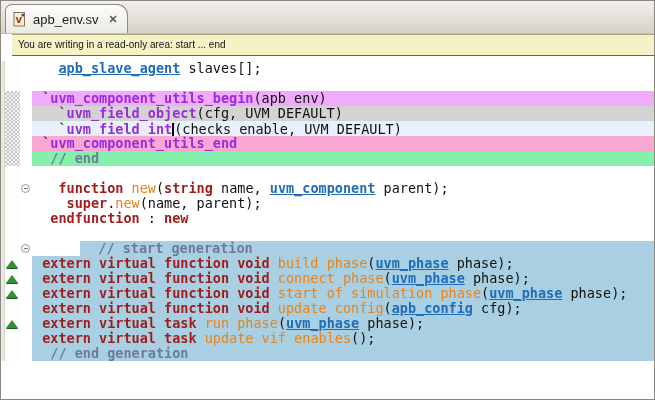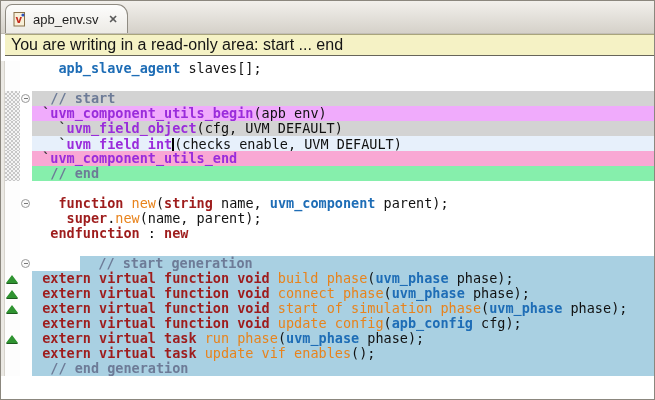--- a/index.html
+++ b/index.html
@@ -17,23 +17,23 @@
     margin-left:4px; height:29px; display:flex; align-items:center;
     padding:0 9px 0 6px; gap:6px;
     background:linear-gradient(#fdfdfc,#eceae5);
     border:1px solid #8f8b82; border-bottom:none;
     border-radius:7px 11px 0 0;
     font-size:13px; color:#1d1d1d;
   }
   .tab-close { font-size:11px; font-weight:bold; color:#5b5b5b; margin-left:4px; cursor:pointer; }
   
   .banner {
-    margin-left:4px; height:22px; background:var(--banner-bg);
+    margin-left:11px; height:22px; background:var(--banner-bg);
     border-top:1px solid #a9a57c; border-bottom:1px solid #67655a;
-    font-size:16px; line-height:20px; color:#151515; padding-left:6px;
+    font-size:10px; line-height:20px; color:#151515; padding-left:6px;
   }
   
   .editor { padding-top:5px; background:#ffffff; }
   .row { display:flex; height:15px; font:13.5px/15px "DejaVu Sans Mono", monospace; white-space:pre; }
   .cell-edge  { width:4px; background:#ebe9e4; border-right:1px solid #d7d4cd; }
   .cell-ruler { width:15px; position:relative; background:#fdfdfd; }
   .cell-ruler.hatch {
     background:conic-gradient(#c7c7c7 25%, #f4f4f4 0 50%, #c7c7c7 0 75%, #f4f4f4 0);
     background-size:4px 4px;
   }
@@ -46,21 +46,21 @@
     filter:drop-shadow(0 1px 0 #1d5a1f);
   }
   .fold-icon {
     position:absolute; left:1px; top:3px; width:9px; height:9px;
     border:1px solid #9a9a9a; border-radius:50%; background:#fafafa; cursor:pointer;
   }
   .fold-icon::after {
     content:""; position:absolute; left:1.5px; top:3px; width:4.5px; height:1px; background:#787878;
   }
   .tok-keyword  { color:var(--kw); font-weight:bold; }
-  .tok-type     { color:var(--ty); font-weight:bold; }
+  .tok-type     { color:var(--ty); font-weight:bold;text-decoration:underline; }
   .tok-macro    { color:var(--mc); font-weight:bold; }
   .tok-comment  { color:var(--cm); font-weight:bold; }
   .tok-backtick { color:var(--bt); font-weight:bold; }
   .tok-function { color:var(--fn); }
   .tok-plain    { color:var(--plain); }
   .caret {
     display:inline-block; width:0; height:12.5px;
     border-left:2px solid #000; position:relative; top:2px;
   }
 </style>
@@ -82,21 +82,20 @@
   </div>
 
   <div class="banner">
     <span>You are writing in a read-only area: start ... end</span>
   </div>
 
   <div class="editor">
     <div>
         <div class="row"><span class="cell-edge"></span><span class="cell-ruler"></span><span class="cell-fold"></span><span class="cell-text"><span class="tok-plain">   </span><span class="tok-type">apb_slave_agent</span><span class="tok-plain"> slaves[];</span></span></div>
         <div class="row"><span class="cell-edge"></span><span class="cell-ruler"></span><span class="cell-fold"></span><span class="cell-text"></span></div>
-        <div class="row"><span class="cell-edge"></span><span class="cell-ruler hatch"></span><span class="cell-fold"><span class="fold-icon"></span></span><span class="cell-text" style="background: rgb(211, 211, 211);"><span class="tok-plain">  </span><span class="tok-comment">// start</span></span></div>
         <div class="row"><span class="cell-edge"></span><span class="cell-ruler hatch"></span><span class="cell-fold"></span><span class="cell-text" style="background: #f0abfc;"><span class="tok-plain"> </span><span class="tok-backtick">`</span><span class="tok-macro">uvm_component_utils_begin</span><span class="tok-plain">(apb_env)</span></span></div>
         <div class="row"><span class="cell-edge"></span><span class="cell-ruler hatch"></span><span class="cell-fold"></span><span class="cell-text" style="background: rgb(211, 211, 211);"><span class="tok-plain">   </span><span class="tok-backtick">`</span><span class="tok-macro">uvm_field_object</span><span class="tok-plain">(cfg, UVM_DEFAULT)</span></span></div>
         <div class="row"><span class="cell-edge"></span><span class="cell-ruler hatch"></span><span class="cell-fold"></span><span class="cell-text" style="background: rgb(231, 240, 251);"><span class="tok-plain">   </span><span class="tok-backtick">`</span><span class="tok-macro">uvm_field_int</span><span class="caret"></span><span class="tok-plain">(checks_enable, UVM_DEFAULT)</span></span></div>
         <div class="row"><span class="cell-edge"></span><span class="cell-ruler hatch"></span><span class="cell-fold"></span><span class="cell-text" style="background: #f9a8d4;"><span class="tok-plain"> </span><span class="tok-backtick">`</span><span class="tok-macro">uvm_component_utils_end</span></span></div>
         <div class="row"><span class="cell-edge"></span><span class="cell-ruler hatch"></span><span class="cell-fold"></span><span class="cell-text" style="background: #86efac;"><span class="tok-plain">  </span><span class="tok-comment">// end</span></span></div>
         <div class="row"><span class="cell-edge"></span><span class="cell-ruler"></span><span class="cell-fold"></span><span class="cell-text"></span></div>
         <div class="row"><span class="cell-edge"></span><span class="cell-ruler"></span><span class="cell-fold"><span class="fold-icon"></span></span><span class="cell-text"><span class="tok-plain">   </span><span class="tok-keyword">function</span><span class="tok-plain"> </span><span class="tok-function">new</span><span class="tok-plain">(</span><span class="tok-keyword">string</span><span class="tok-plain"> name, </span><span class="tok-type">uvm_component</span><span class="tok-plain"> parent);</span></span></div>
         <div class="row"><span class="cell-edge"></span><span class="cell-ruler"></span><span class="cell-fold"></span><span class="cell-text"><span class="tok-plain">    </span><span class="tok-keyword">super</span><span class="tok-plain">.</span><span class="tok-function">new</span><span class="tok-plain">(name, parent);</span></span></div>
         <div class="row"><span class="cell-edge"></span><span class="cell-ruler"></span><span class="cell-fold"></span><span class="cell-text"><span class="tok-plain">  </span><span class="tok-keyword">endfunction</span><span class="tok-plain"> : </span><span class="tok-keyword">new</span></span></div>
         <div class="row"><span class="cell-edge"></span><span class="cell-ruler"></span><span class="cell-fold"></span><span class="cell-text"></span></div>

